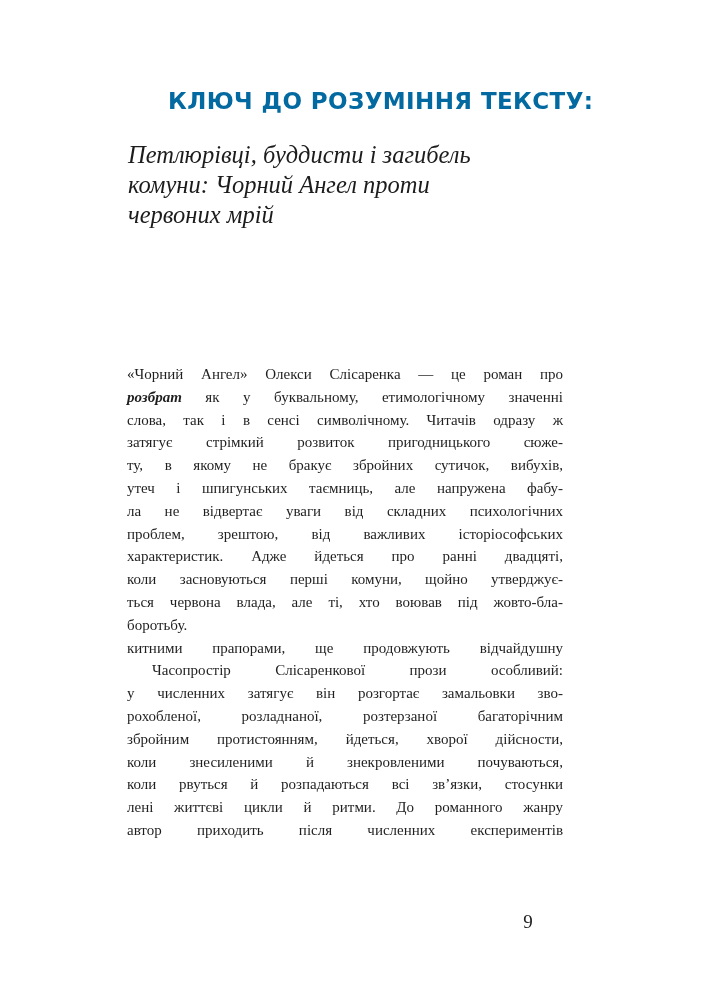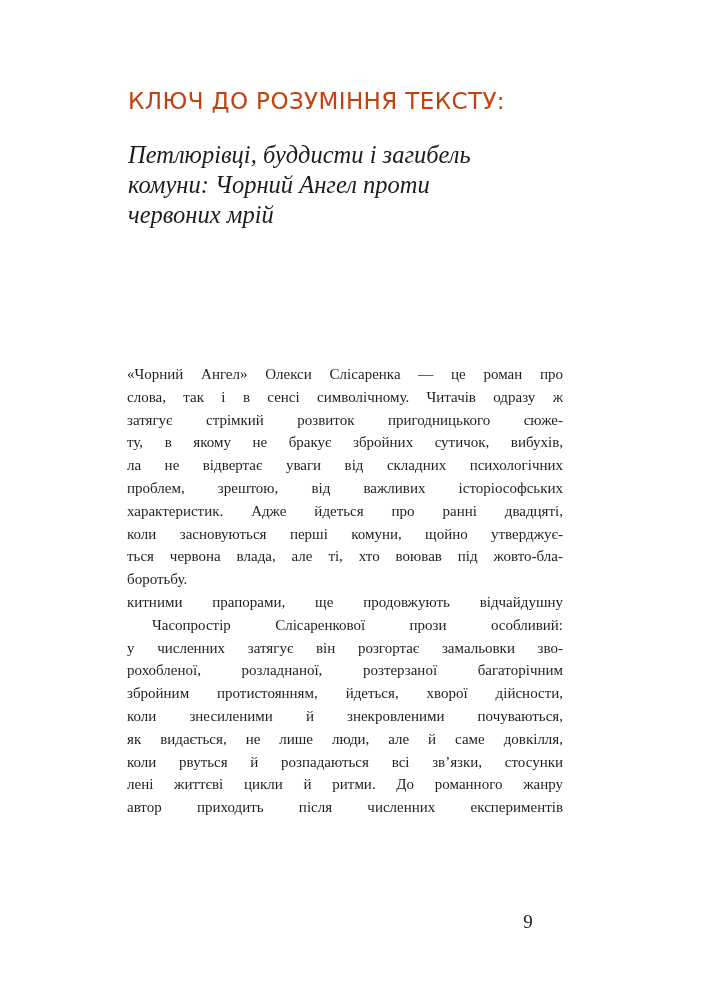--- a/index.html
+++ b/index.html
@@ -18,26 +18,27 @@
 
   
   .heading {
     position: absolute;
     left: 128px;
     top: 86px;
     width: 470px;
   }
   .kicker {
     font-family: "DejaVu Sans", "Liberation Sans", sans-serif;
-    font-weight: 400;
+    font-weight: 700;
     font-size: 23px;
     line-height: 30px;
     letter-spacing: 0.4px;
-    color: #c2410c;
+    color: #0369a1;
     white-space: nowrap;
+    margin-left: 40px;
   }
   .subtitle {
     margin-top: 24px;
     font-family: "Liberation Serif", "DejaVu Serif", serif;
     font-style: italic;
     font-weight: 400;
     font-size: 24.5px;
     line-height: 30px;
     color: #1c1c1c;
   }
@@ -94,36 +95,37 @@
     <div class="subtitle">
       <div class="subtitle-line">Петлюрівці, буддисти і загибель</div>
       <div class="subtitle-line">комуни: Чорний Ангел проти</div>
       <div class="subtitle-line">червоних мрій</div>
     </div>
   </header>
 
   <main class="body-block" id="body-block">
 
   <div class="bline">«Чорний Ангел» Олекси Слісаренка — це роман про</div>
+      <div class="bline"><span class="bold-italic-run">розбрат</span> як у буквальному, етимологічному значенні</div>
       <div class="bline">слова, так і в сенсі символічному. Читачів одразу ж</div>
       <div class="bline">затягує стрімкий розвиток пригодницького сюже-</div>
       <div class="bline">ту, в якому не бракує збройних сутичок, вибухів,</div>
+      <div class="bline">утеч і шпигунських таємниць, але напружена фабу-</div>
       <div class="bline">ла не відвертає уваги від складних психологічних</div>
       <div class="bline">проблем, зрештою, від важливих історіософських</div>
       <div class="bline">характеристик. Адже йдеться про ранні двадцяті,</div>
       <div class="bline">коли засновуються перші комуни, щойно утверджує-</div>
       <div class="bline">ться червона влада, але ті, хто воював під жовто-бла-</div>
       <div class="bline para-end">боротьбу.</div>
       <div class="bline">китними прапорами, ще продовжують відчайдушну</div>
       <div class="bline indent">Часопростір Слісаренкової прози особливий:</div>
       <div class="bline">у численних затягує він розгортає замальовки зво-</div>
       <div class="bline">рохобленої, розладнаної, розтерзаної багаторічним</div>
       <div class="bline">збройним протистоянням, йдеться, хворої дійсности,</div>
       <div class="bline">коли знесиленими й знекровленими почуваються,</div>
-      <div class="bline">як видається, не лише люди, але й саме довкілля,</div>
       <div class="bline">коли рвуться й розпадаються всі зв’язки, стосунки</div>
       <div class="bline">лені життєві цикли й ритми. До романного жанру</div>
       <div class="bline">автор приходить після численних експериментів</div>
     </main>
 
   <div class="page-number">9</div>
 
 </div>
 
 </body></html>

